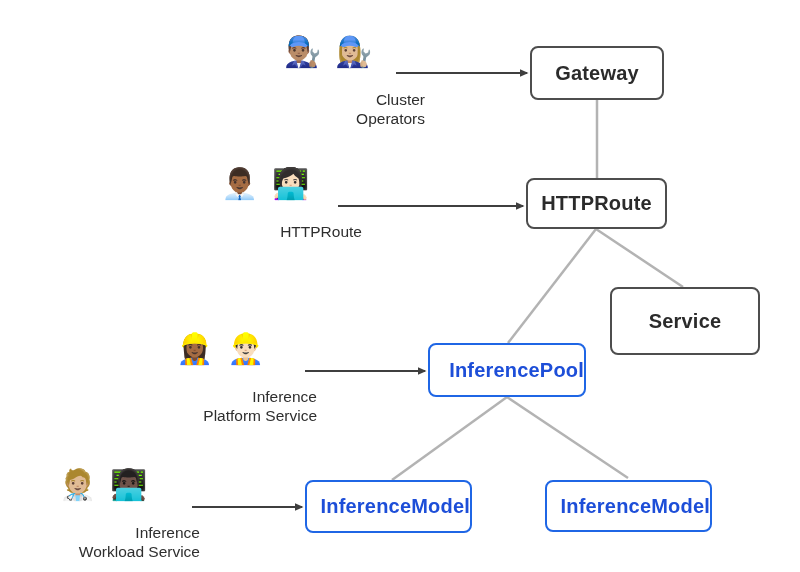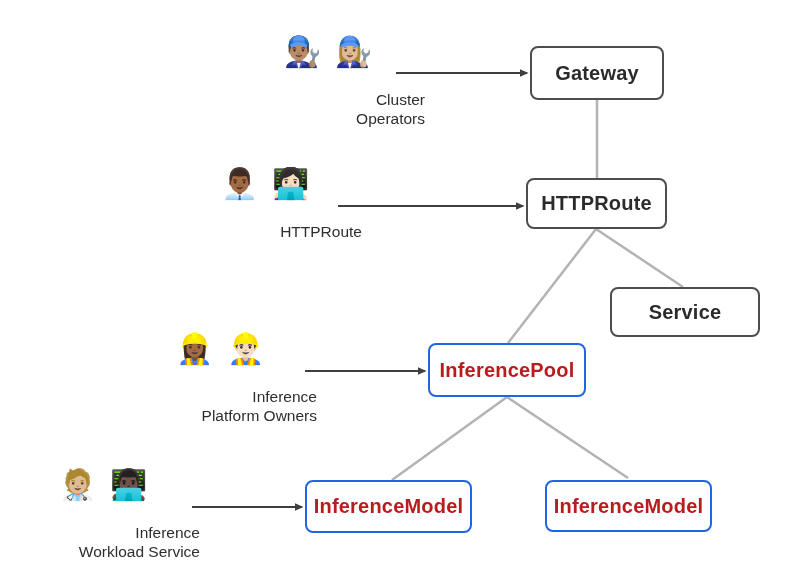--- a/index.html
+++ b/index.html
@@ -28,25 +28,26 @@
     font-weight: 700;
     font-size: 20px;
     letter-spacing: 0.2px;
   }
   .node-dark {
     border: 2.5px solid #4d4d4d;
     color: #2b2b2b;
   }
   .node-blue {
     border: 2.5px solid #1f66e5;
-    color: #b91c1c;
+    color: #1d4ed8;
+    justify-content: flex-end;
   }
   #node-gateway        { left: 530px; top: 46px;  width: 134px; height: 54px; }
   #node-httproute      { left: 526px; top: 178px; width: 141px; height: 51px; }
-  #node-service        { left: 610px; top: 287px; width: 150px; height: 50px; }
+  #node-service        { left: 610px; top: 287px; width: 150px; height: 68px; }
   #node-inferencepool  { left: 428px; top: 343px; width: 158px; height: 54px; }
   #node-inferencemodel1{ left: 305px; top: 480px; width: 167px; height: 53px; }
   #node-inferencemodel2{ left: 545px; top: 480px; width: 167px; height: 52px; }
 
   .actor {
     position: absolute;
     width: 190px;
     text-align: center;
     color: #2e2e2e;
   }
@@ -103,21 +104,21 @@
     <div class="actor-emojis">👨🏾‍💼 👩🏻‍💻</div>
     <div class="actor-label">
       <div>HTTPRoute</div>
     </div>
   </div>
 
   <div class="actor" id="actor-inference-platform-owners">
     <div class="actor-emojis">👷🏾‍♀️ 👷🏻‍♂️</div>
     <div class="actor-label">
       <div>Inference</div>
-      <div>Platform Owners</div>
+      <div>Platform Service</div>
     </div>
   </div>
 
   <div class="actor" id="actor-inference-workload-owners">
     <div class="actor-emojis">🧑🏼‍⚕️ 👨🏿‍💻</div>
     <div class="actor-label">
       <div>Inference</div>
       <div>Workload Service</div>
     </div>
   </div>

